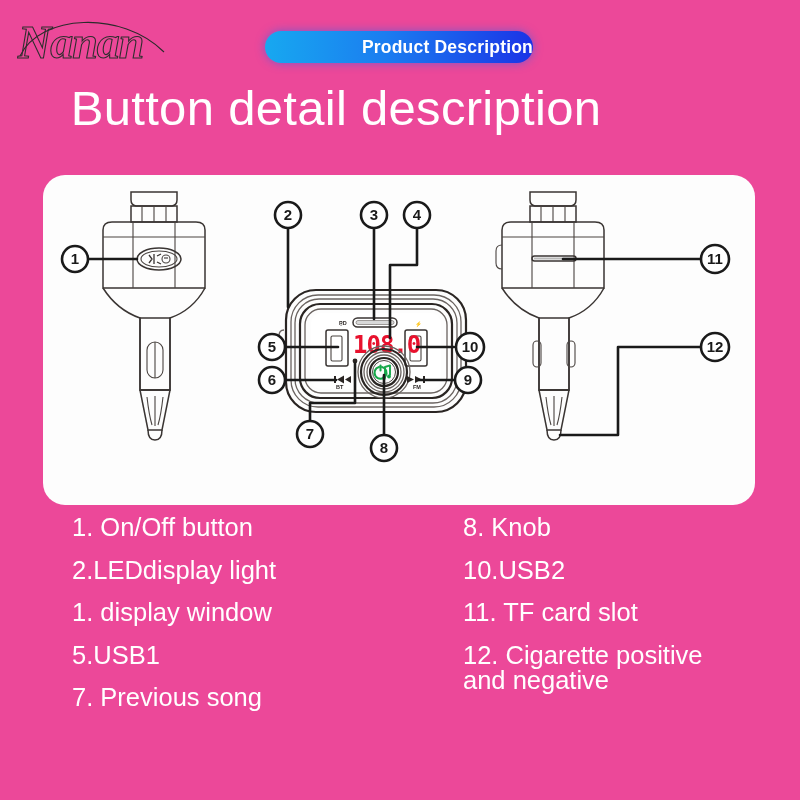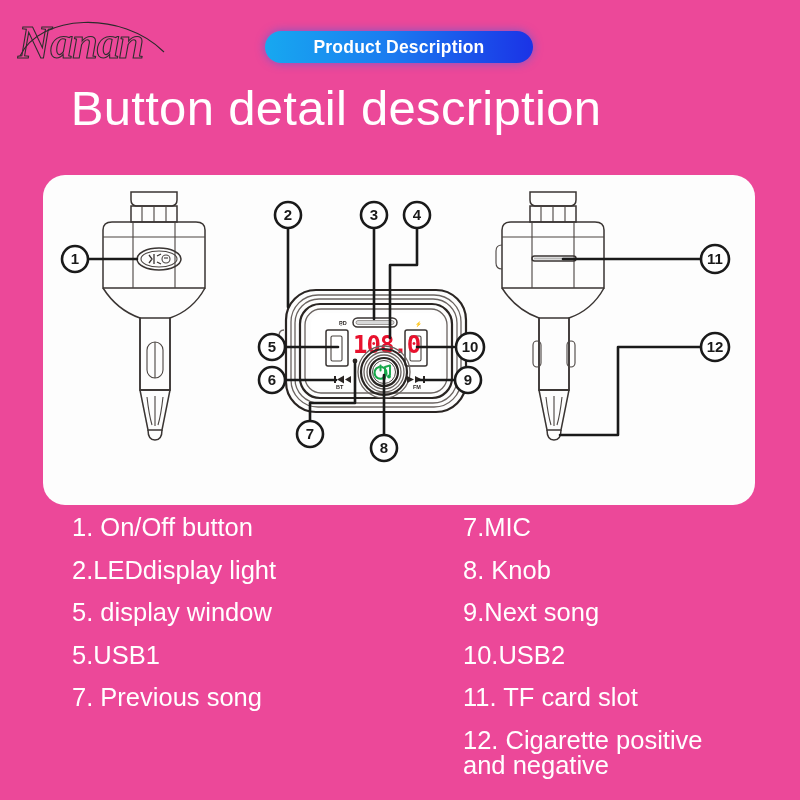--- a/index.html
+++ b/index.html
@@ -23,21 +23,21 @@
     font-family:"Liberation Serif", serif;
     font-size:46px;font-style:italic;font-weight:700;
     letter-spacing:-1px;
   }
 
   
   .badge{
     position:absolute;left:265px;top:31px;
     width:268px;height:32px;border-radius:16px;
     background:linear-gradient(90deg,#17a8f0 0%,#1b7df0 45%,#1b33e6 100%);
-    display:flex;align-items:center;justify-content:center;
+    display:flex;align-items:center;justify-content:flex-end;
     box-shadow:0 0 10px rgba(30,100,240,.55);
   }
   .badge span{
     color:#ffffff;font-size:17.5px;font-weight:bold;
     letter-spacing:.2px;white-space:nowrap;
   }
 
   
   .title{
     position:absolute;left:0;top:80px;width:672px;
@@ -301,28 +301,26 @@
         <circle class="cal" cx="672" cy="172" r="14"></circle>
         <text class="calT" x="672" y="177">12</text>
       </g>
     </svg>
   </div>
 
   <div class="legend">
     <div class="col col-left">
       <div class="legend-item">1. On/Off button</div>
       <div class="legend-item">2.LEDdisplay light</div>
-      <div class="legend-item">5. display window</div>
+      <div class="legend-item">1. display window</div>
       <div class="legend-item">5.USB1</div>
       <div class="legend-item">7. Previous song</div>
     </div>
     <div class="col col-right">
-      <div class="legend-item">7.MIC</div>
       <div class="legend-item">8. Knob</div>
-      <div class="legend-item">9.Next song</div>
       <div class="legend-item">10.USB2</div>
       <div class="legend-item">11. TF card slot</div>
       <div class="legend-item">12. Cigarette positive
 and negative</div>
     </div>
   </div>
 
 </div>
 
 </body></html>

